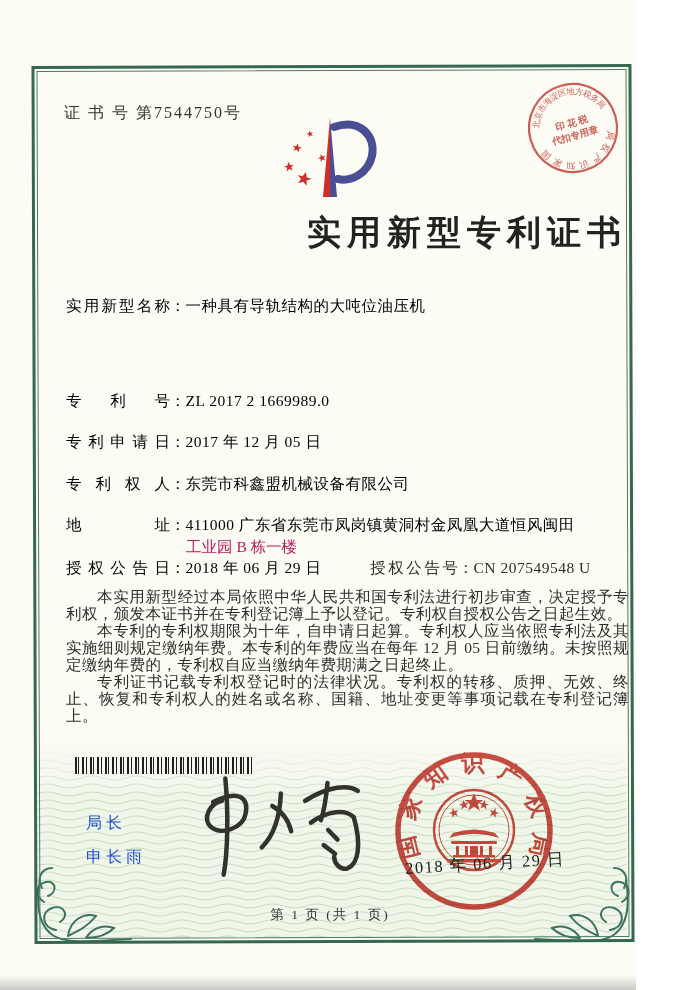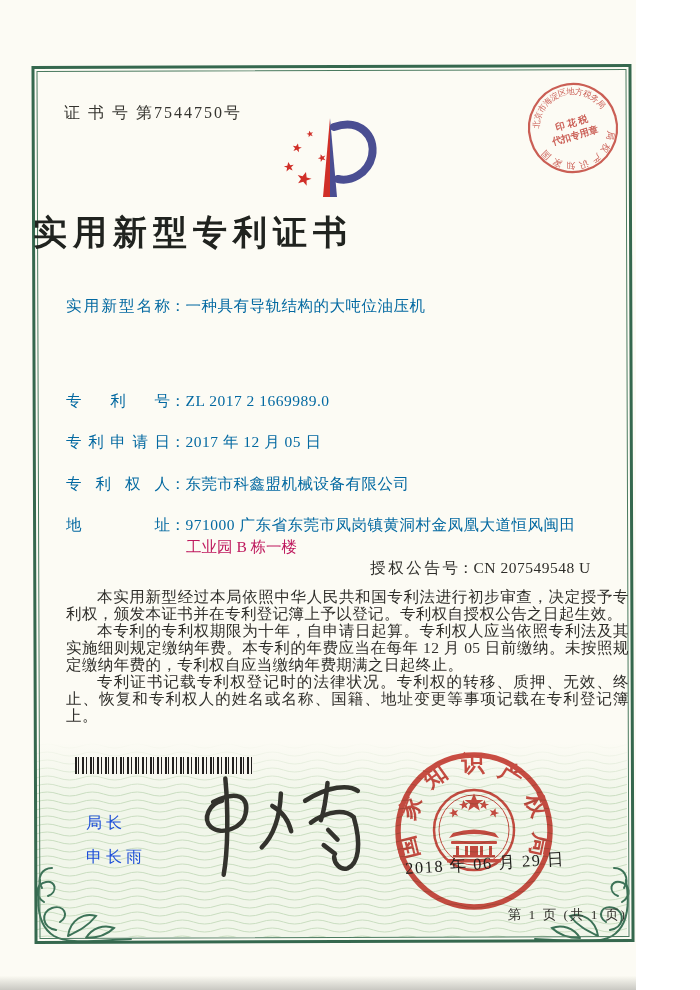--- a/index.html
+++ b/index.html
@@ -10,24 +10,24 @@
       background:linear-gradient(90deg,#b8b7b1 0 3px,#63625c 3px 9px,#cfcec8 9px 16px);}
   .scan-bottom{position:absolute;left:0;top:976px;width:700px;height:14px;
       background:linear-gradient(#fbfaf2,#c9c8c2);}
   
   .border-outer{position:absolute;left:33px;top:65px;width:594px;height:872px;
       border:3px solid #35684e;transform:rotate(-0.2deg);}
   .border-inner{position:absolute;left:2px;top:2px;right:2px;bottom:2px;
       border:1px solid #4a7a5f;}
   .abs{position:absolute;}
   .cert-number{left:64px;top:103px;font-size:16px;letter-spacing:2px;color:#35342f;}
-  .title{left:33px;top:210px;width:594px;text-align:left;font-size:34px;
+  .title{left:33px;top:210px;width:594px;text-align:right;font-size:34px;
       letter-spacing:6px;color:#20231f;font-weight:600;}
   
-  .row{left:66px;font-size:15.5px;color:#0369a1;white-space:nowrap;}
+  .row{left:66px;font-size:15.5px;color:#000000;white-space:nowrap;}
   .lbl{display:inline-block;width:104px;text-align:justify;text-align-last:justify;
       vertical-align:top;}
   .colon{display:inline-block;}
   .val{display:inline-block;letter-spacing:0.5px;}
   .addr2{left:186px;font-size:15.5px;color:#be185d;}
   .grant-no{left:370px;font-size:15.5px;color:#2e2d29;white-space:nowrap;}
   .grant-no .lbl{width:88px;}
   
   .body-text{left:66px;top:588px;width:563px;font-size:15.5px;line-height:17px;
       color:#2f2e2a;letter-spacing:0.4px;text-align:justify;}
@@ -39,21 +39,21 @@
   .barcode{left:75px;top:757px;width:178px;height:17px;
       background:repeating-linear-gradient(90deg,#201f1d 0 2px,#f6f5ee 2px 3px,#201f1d 3px 4px,#f6f5ee 4px 7px,#201f1d 7px 9px,#f6f5ee 9px 11px,#201f1d 11px 12px,#f6f5ee 12px 15px);}
   .director{left:86px;top:806px;font-size:16px;color:#1d4ed8;line-height:34px;
       letter-spacing:4px;}
   .sig-wrap{left:178px;top:770px;transform:rotate(-2deg);}
   .seal-main{left:389px;top:746px;opacity:0.9;mix-blend-mode:multiply;}
   .seal-date{left:405px;top:853px;font-size:16.5px;letter-spacing:1.5px;color:#1e1d1a;
       transform:rotate(-3.5deg);white-space:nowrap;}
   .seal-tax{left:517px;top:72px;transform:rotate(-16deg);opacity:0.85;
       mix-blend-mode:multiply;}
-  .footer{left:33px;top:906px;width:594px;text-align:right;font-size:13.5px;
+  .footer{left:33px;top:906px;width:594px;text-align:center;font-size:13.5px;
       letter-spacing:2px;color:#33322d;}
   .fl-left{left:34px;top:842px;}
   .fl-right{left:532px;top:842px;}
 </style>
 </head>
 <body>
 
 <div class="stage">
 
   <svg class="abs wavezone" width="591" height="195">
@@ -118,23 +118,26 @@
   <div class="abs row" style="top:391px">
     <span class="lbl">专利号</span><span class="colon">：</span><span class="val">ZL 2017 2 1669989.0</span>
   </div>
   <div class="abs row" style="top:432px">
     <span class="lbl">专利申请日</span><span class="colon">：</span><span class="val">2017 年 12 月 05 日</span>
   </div>
   <div class="abs row" style="top:474px">
     <span class="lbl">专利权人</span><span class="colon">：</span><span class="val">东莞市科鑫盟机械设备有限公司</span>
   </div>
   <div class="abs row" style="top:515px">
-    <span class="lbl">地址</span><span class="colon">：</span><span class="val">971000 广东省东莞市凤岗镇黄洞村金凤凰大道恒风闽田</span>
+    <span class="lbl">地址</span><span class="colon">：</span><span class="val">411000 广东省东莞市凤岗镇黄洞村金凤凰大道恒风闽田</span>
   </div>
   <div class="abs addr2" style="top:537px">工业园 B 栋一楼</div>
+  <div class="abs row" style="top:558px">
+    <span class="lbl">授权公告日</span><span class="colon">：</span><span class="val">2018 年 06 月 29 日</span>
+  </div>
   <div class="abs grant-no" style="top:558px">
     <span class="lbl">授权公告号</span><span class="colon">：</span><span class="val">CN 207549548 U</span>
   </div>
 
   <div class="abs body-text">
     <p>本实用新型经过本局依照中华人民共和国专利法进行初步审查，决定授予专利权，颁发本证书并在专利登记簿上予以登记。专利权自授权公告之日起生效。</p>
     <p>本专利的专利权期限为十年，自申请日起算。专利权人应当依照专利法及其实施细则规定缴纳年费。本专利的年费应当在每年 12 月 05 日前缴纳。未按照规定缴纳年费的，专利权自应当缴纳年费期满之日起终止。</p>
     <p>专利证书记载专利权登记时的法律状况。专利权的转移、质押、无效、终止、恢复和专利权人的姓名或名称、国籍、地址变更等事项记载在专利登记簿上。</p>
   </div>
 

